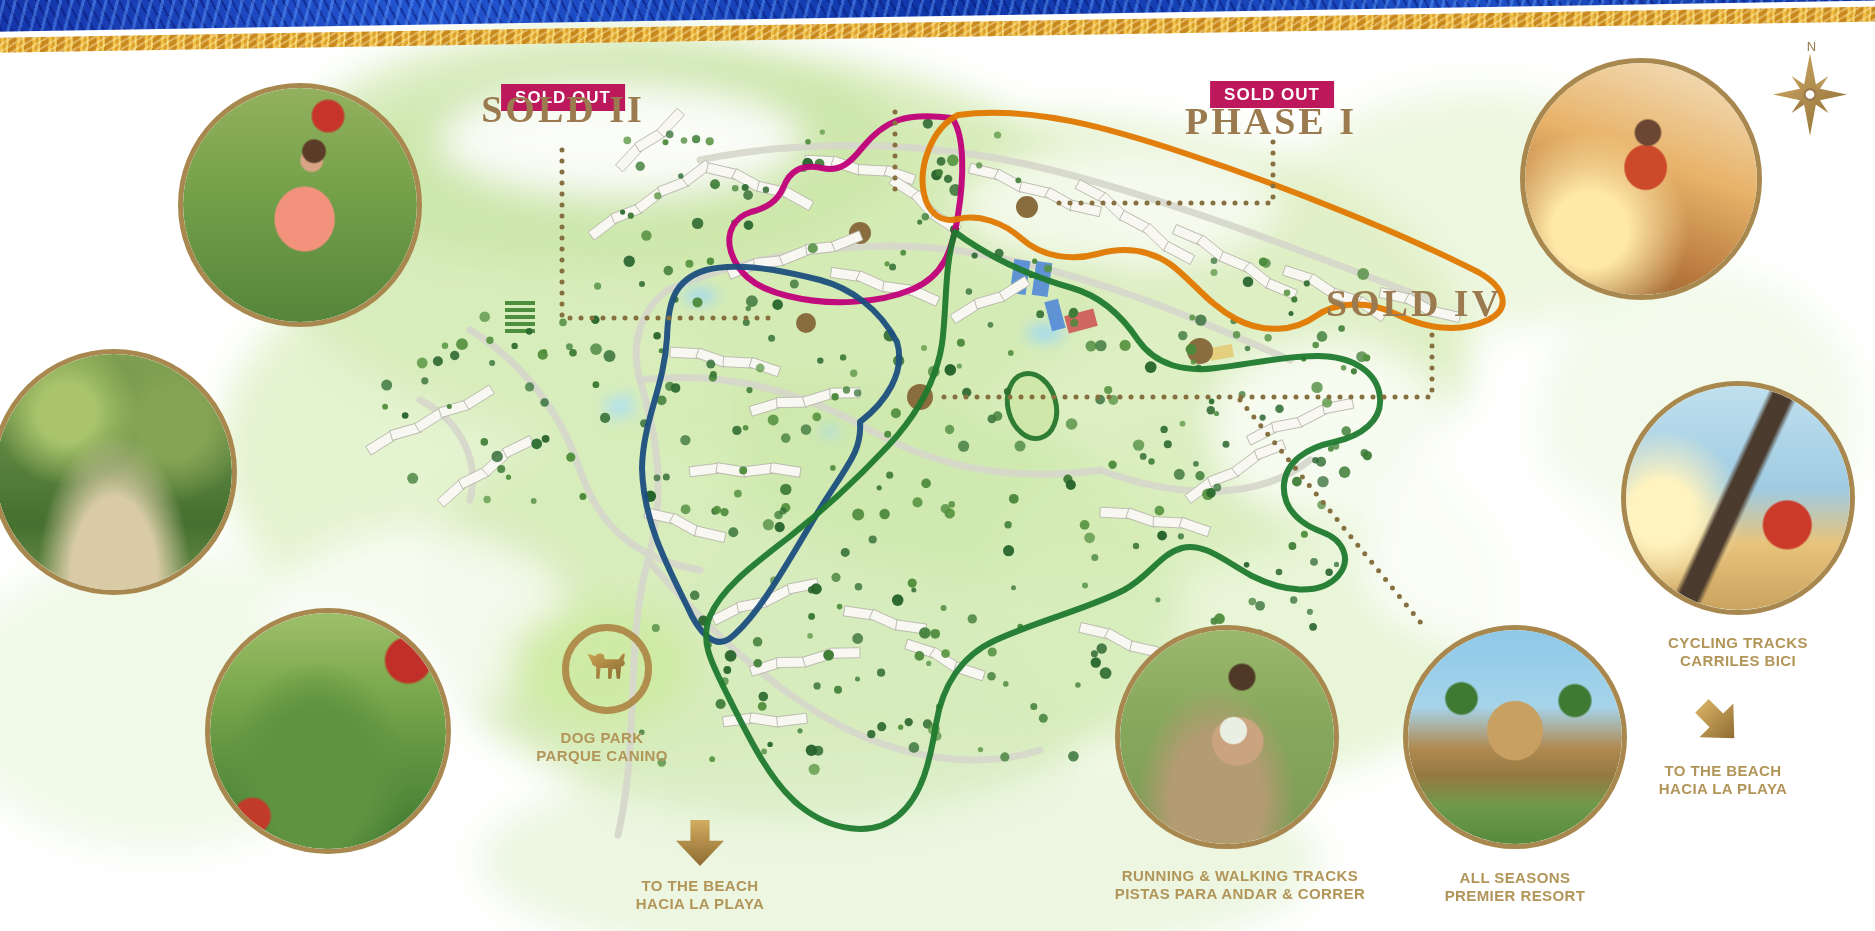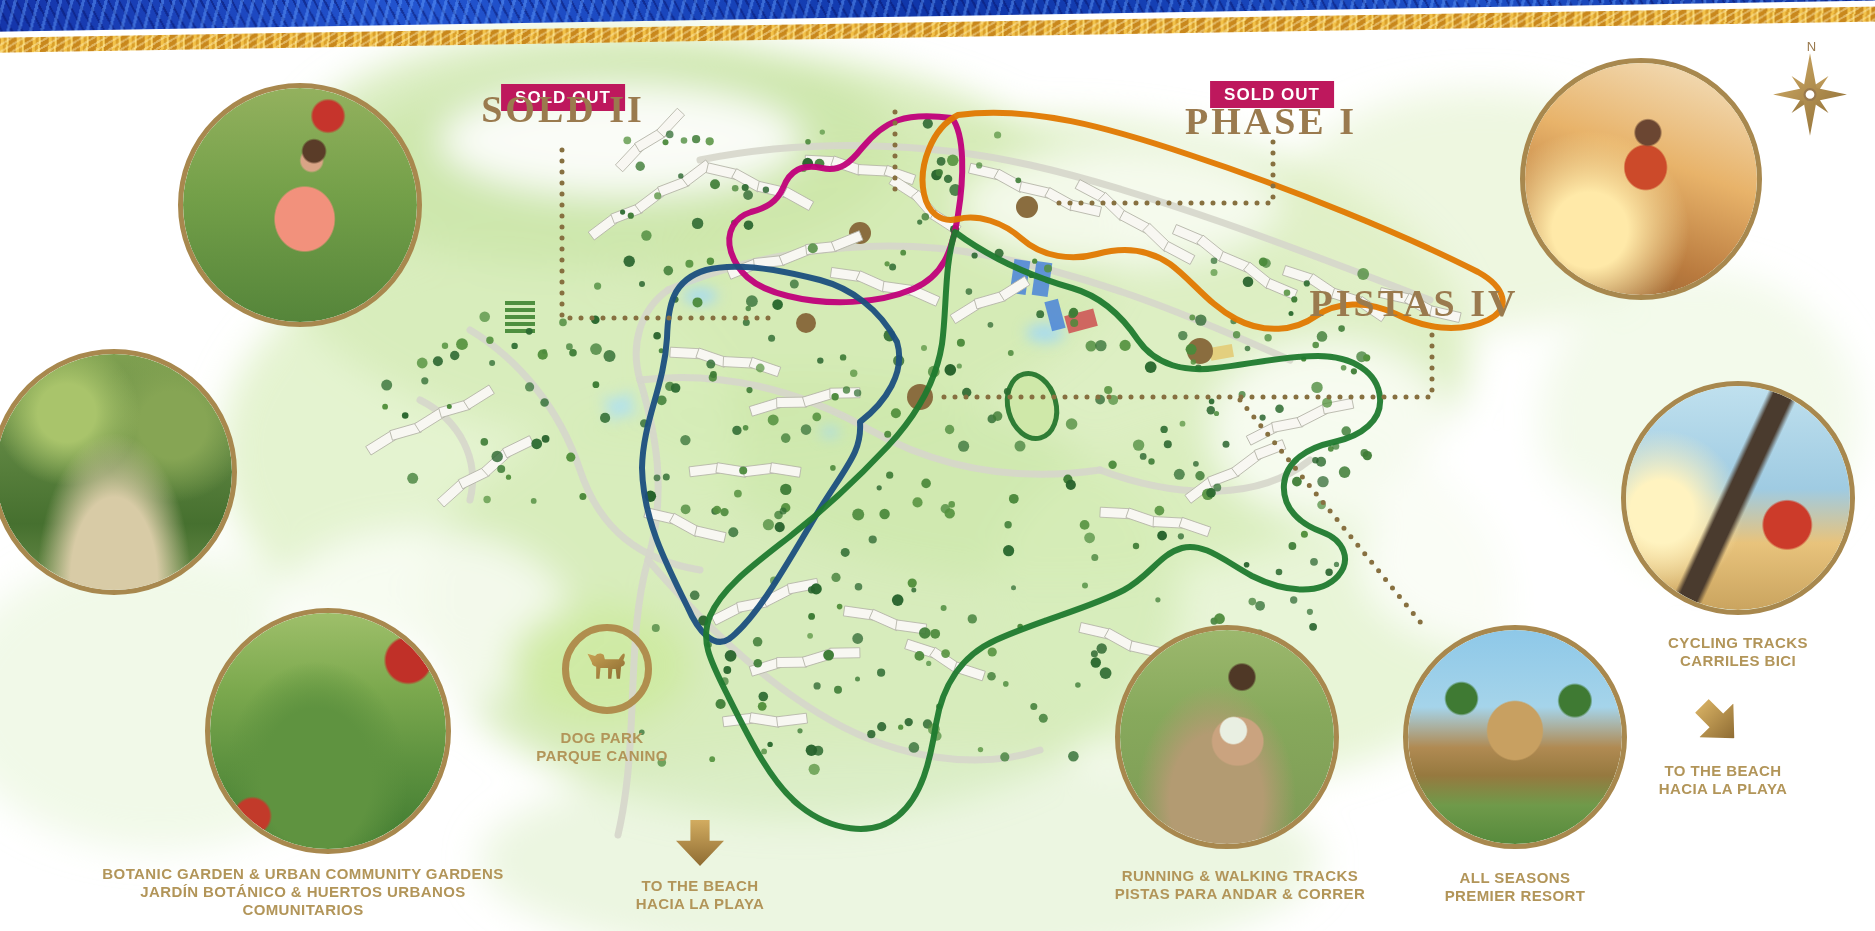--- a/index.html
+++ b/index.html
@@ -667,21 +667,21 @@
     <div class="gold-band"></div>
   </div>
 
   <div class="badge" style="left:563px;top:66px">SOLD OUT</div>
   <div class="phase-label" style="left:563px;top:90px">SOLD II</div>
 
 
   <div class="badge" style="left:1272px;top:63px">SOLD OUT</div>
   <div class="phase-label" style="left:1271px;top:102px">PHASE I</div>
 
-  <div class="phase-label" style="left:1414px;top:284px">PISTAS IV</div>
+  <div class="phase-label" style="left:1414px;top:284px">SOLD IV</div>
 
   <div class="photo-circle" style="left:178px;top:83px;width:244px;height:244px">
     <div class="photo ph-sports"></div>
   </div>
   <div class="photo-circle" style="left:-9px;top:349px;width:246px;height:246px">
     <div class="photo ph-relaxing"></div>
   </div>
   <div class="photo-circle" style="left:205px;top:608px;width:246px;height:246px">
     <div class="photo ph-botanic"></div>
   </div>
@@ -723,25 +723,20 @@
         <linearGradient id="goldc" x1="0" y1="0" x2="1" y2="1">
       <stop offset="0" stop-color="#d4af6a"></stop>
           <stop offset="1" stop-color="#8a6a32"></stop>
     </linearGradient>
       </defs>
   </svg>
 
   <div class="gold-arrow" style="left:676px;top:820px"></div>
   <div class="gold-arrow" style="left:1694px;top:699px;transform:rotate(-45deg)"></div>
 
-  <div class="caption" style="left:303px;top:865px">
-    <div>BOTANIC GARDEN &amp; URBAN COMMUNITY GARDENS</div>
-    <div>JARDÍN BOTÁNICO &amp; HUERTOS URBANOS</div>
-    <div>COMUNITARIOS</div>
-  </div>
   <div class="caption" style="left:602px;top:729px">
     <div>DOG PARK</div>
     <div>PARQUE CANINO</div>
   </div>
   <div class="caption" style="left:700px;top:877px">
     <div>TO THE BEACH</div>
     <div>HACIA LA PLAYA</div>
   </div>
   <div class="caption" style="left:1738px;top:634px">
     <div>CYCLING TRACKS</div>

